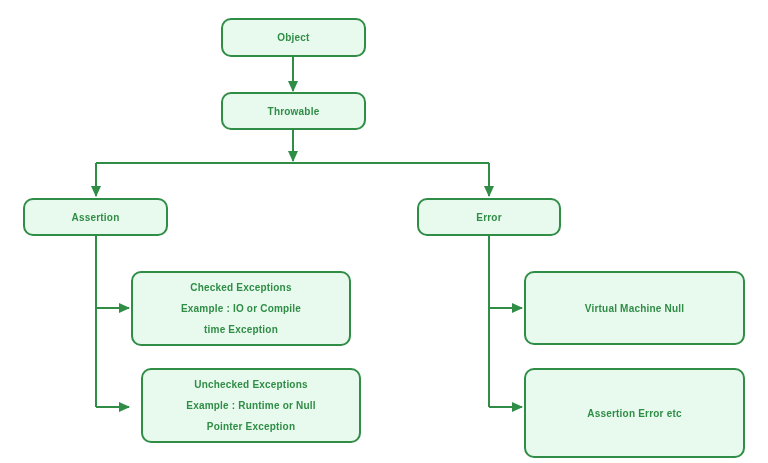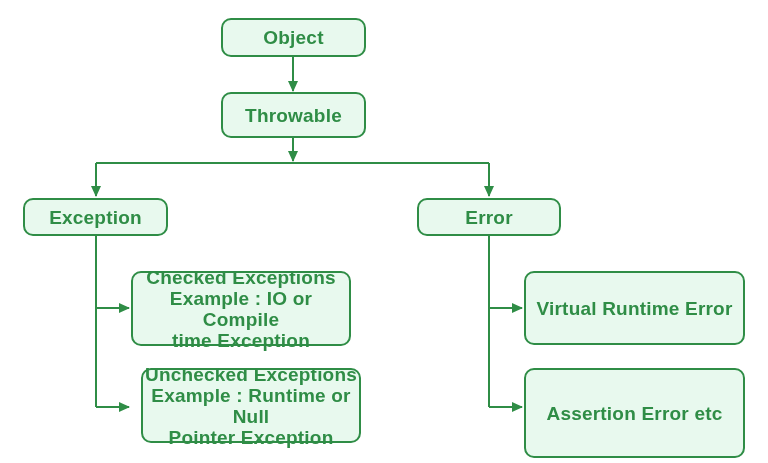--- a/index.html
+++ b/index.html
@@ -33,29 +33,29 @@
     position: absolute;
     box-sizing: border-box;
     display: flex;
     align-items: center;
     justify-content: center;
     text-align: center;
     border: 2px solid var(--stroke, #2f8d46);
     background: var(--fill, #e8f9ee);
     color: var(--text, #2f8d46);
     border-radius: 10px;
-    font-size: 19px;
+    font-size: 10px;
     font-weight: 600;
     line-height: 21px;
     white-space: pre-line;
     letter-spacing: 0.2px;
   }
   
   .n-object     { left: 221px; top: 18px;  width: 145px; height: 39px; }
-  .n-throwable  { left: 221px; top: 92px;  width: 145px; height: 46px; }
+  .n-throwable  { left: 221px; top: 92px;  width: 145px; height: 38px; }
   .n-exceptions { left: 23px;  top: 198px; width: 145px; height: 38px; }
   .n-error      { left: 417px; top: 198px; width: 144px; height: 38px; }
   .n-checked    { left: 131px; top: 271px; width: 220px; height: 75px; }
   .n-unchecked  { left: 141px; top: 368px; width: 220px; height: 75px; }
   .n-vmerror    { left: 524px; top: 271px; width: 221px; height: 74px; }
   .n-assertion  { left: 524px; top: 368px; width: 221px; height: 90px; }
 </style>
 </head>
 <body>
 
@@ -80,29 +80,29 @@
 
     <line x1="489" y1="236" x2="489" y2="407"></line>
     <line x1="489" y1="308" x2="522" y2="308" marker-end="url(#arrow)"></line>
     <line x1="489" y1="407" x2="522" y2="407" marker-end="url(#arrow)"></line>
   </svg>
 
   <div class="node n-object">Object</div>
 
   <div class="node n-throwable">Throwable</div>
 
-  <div class="node n-exceptions">Exception</div>
+  <div class="node n-exceptions">Assertion</div>
 
   <div class="node n-error">Error</div>
 
   <div class="node n-checked">Checked Exceptions
 Example : IO or Compile
 time Exception</div>
 
   <div class="node n-unchecked">Unchecked Exceptions
 Example : Runtime or Null
 Pointer Exception</div>
 
-  <div class="node n-vmerror">Virtual Runtime Error</div>
+  <div class="node n-vmerror">Virtual Machine Null</div>
 
   <div class="node n-assertion">Assertion Error etc</div>
 
 </div>
 
 </body></html>

